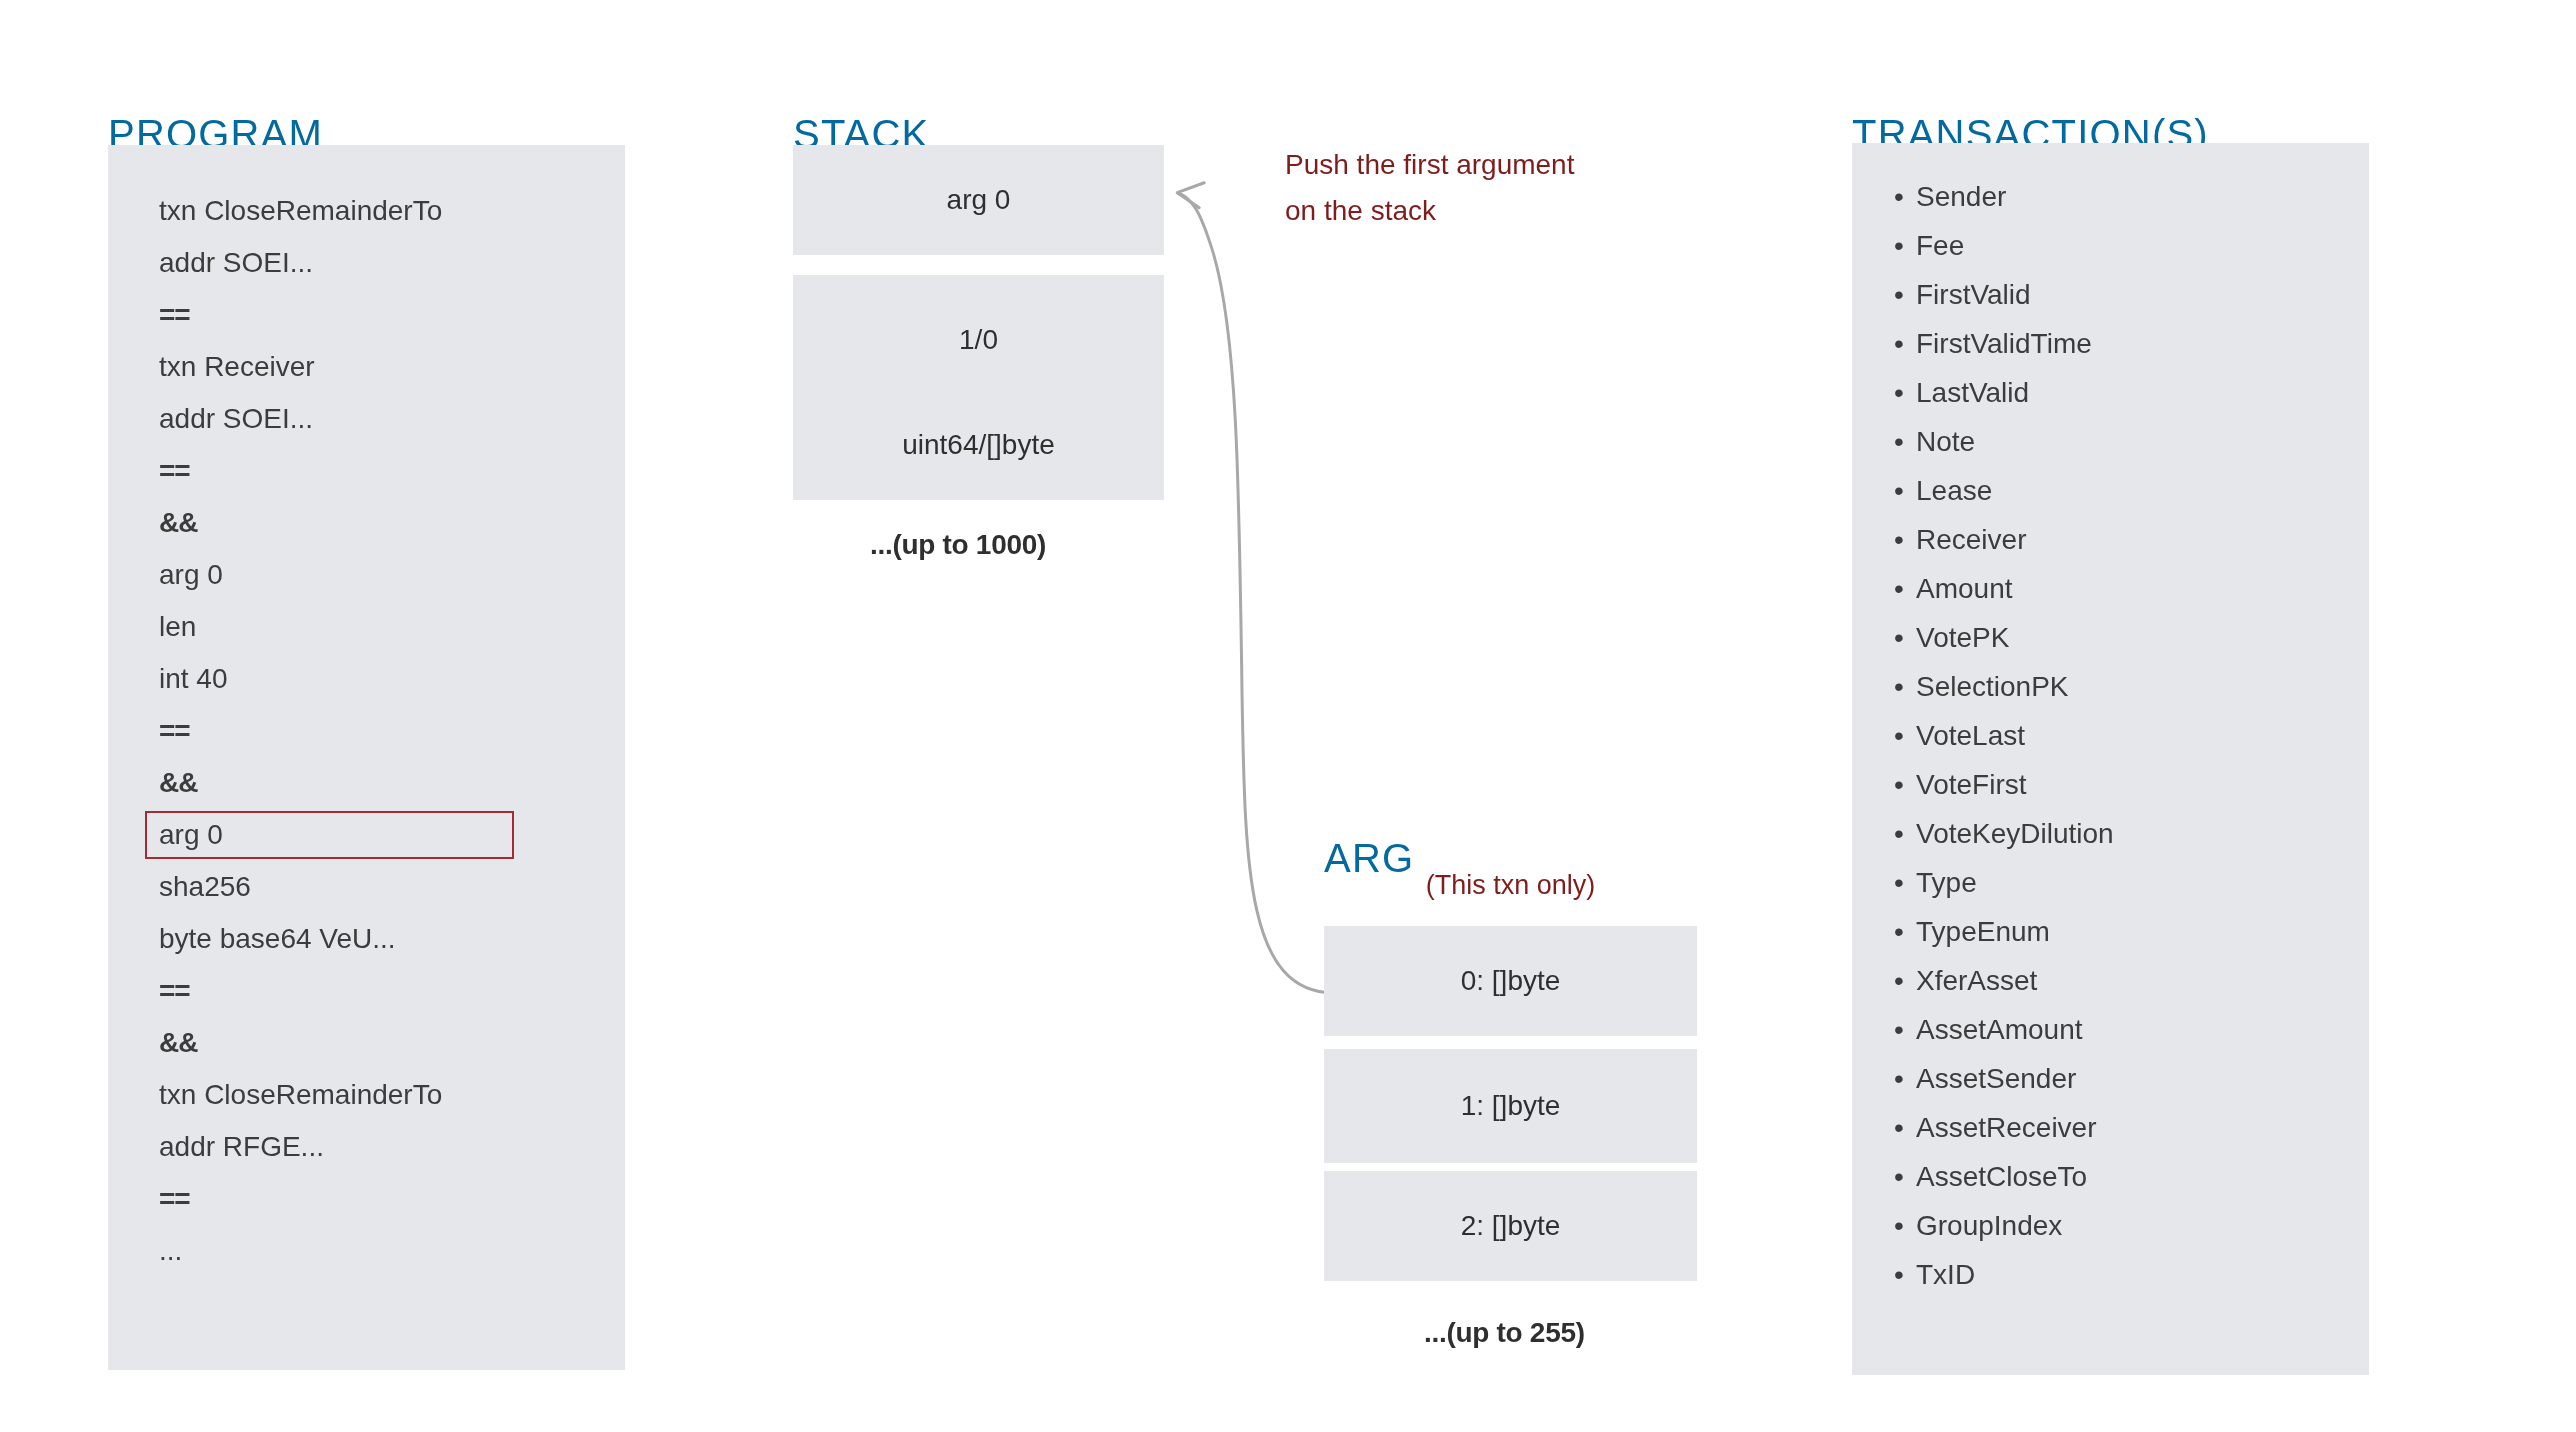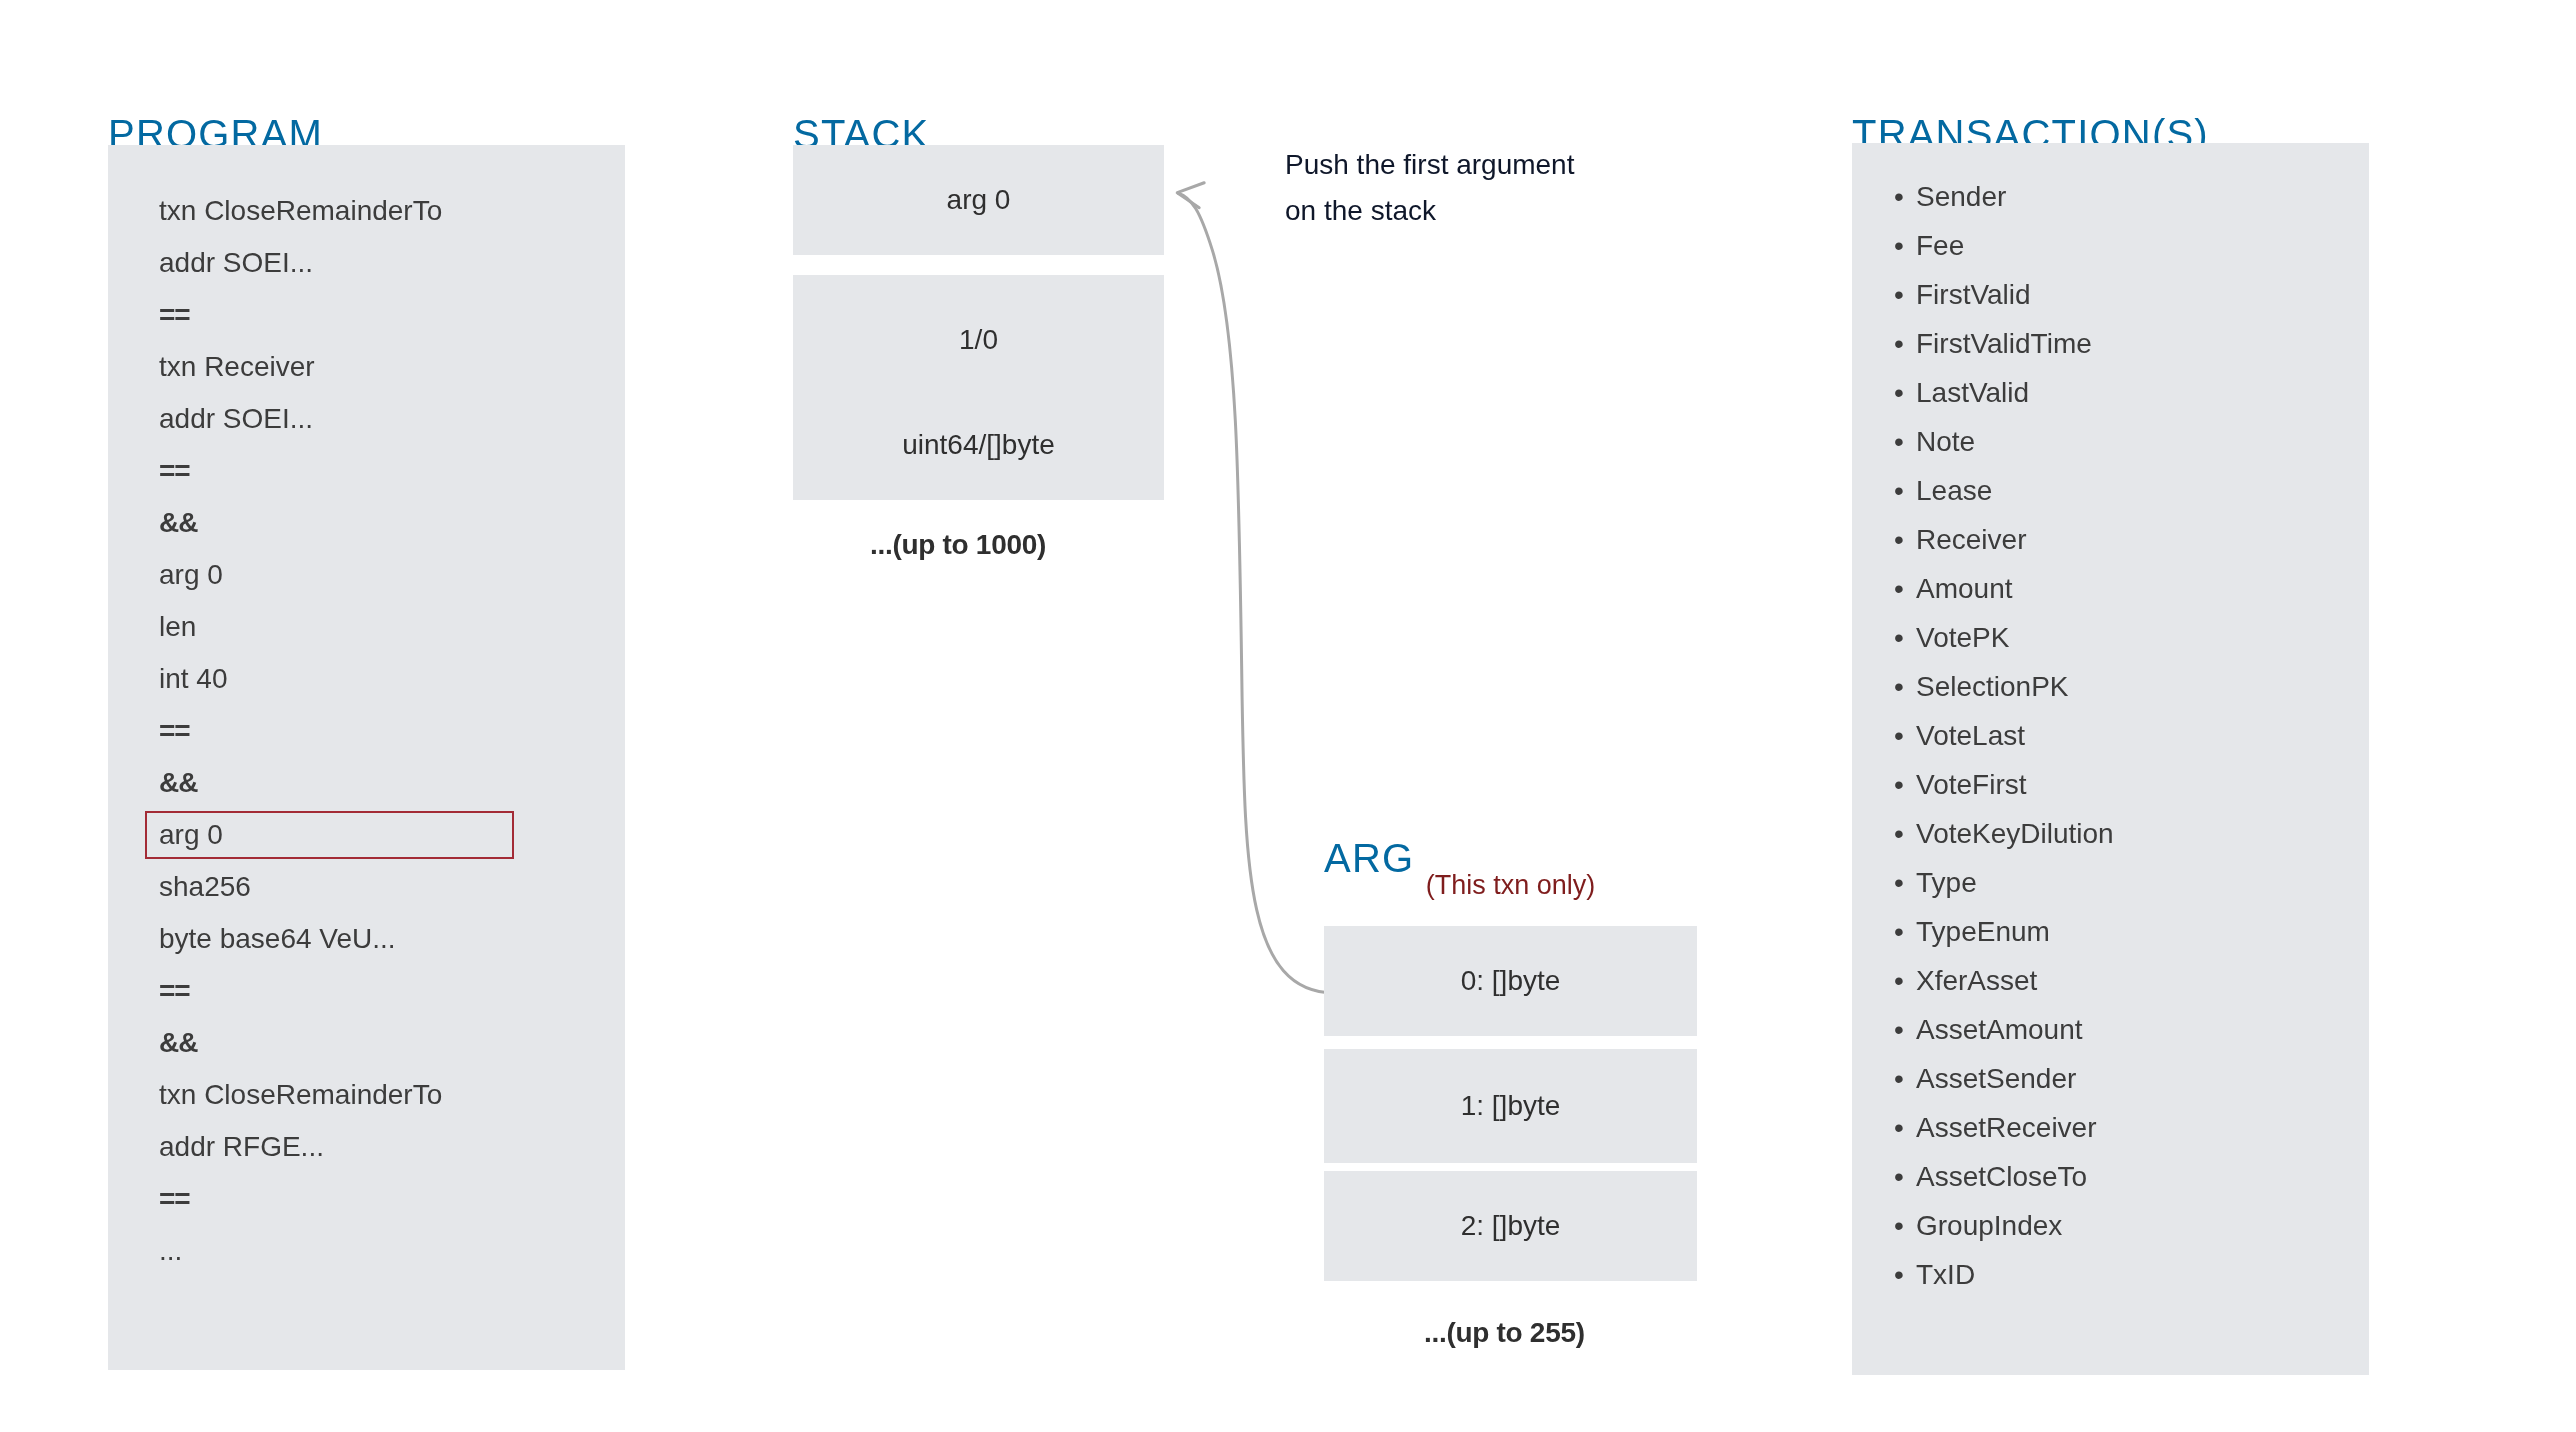--- a/index.html
+++ b/index.html
@@ -120,21 +120,21 @@
   }
 
   
   #annotation {
     position: absolute;
     left: 1285px;
     top: 142px;
     width: 399px;
     font-size: 28px;
     line-height: 46px;
-    color: #0f172a;
+    color: #7f1d1d;
   }
 
   
   #arrow-layer {
     position: absolute;
     left: 0;
     top: 0;
     width: 2576px;
     height: 1433px;
     pointer-events: none;

